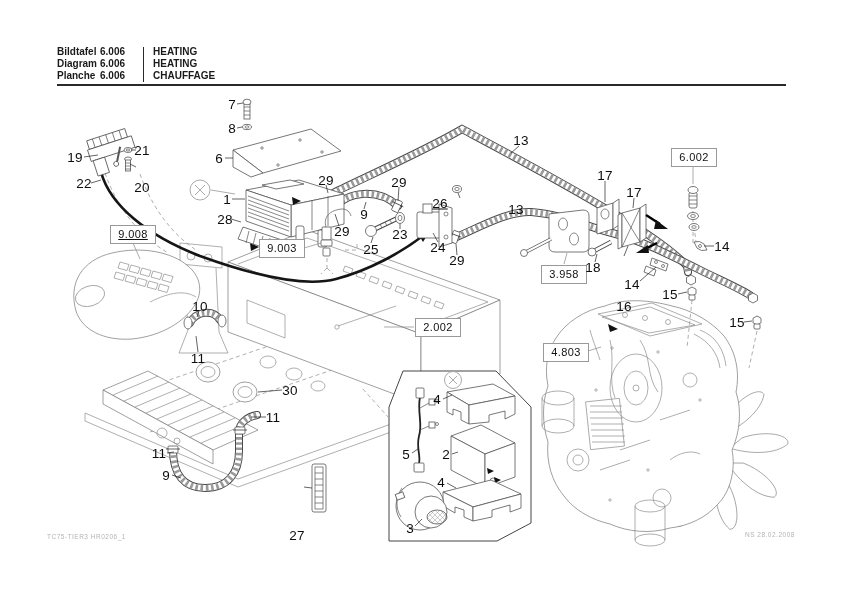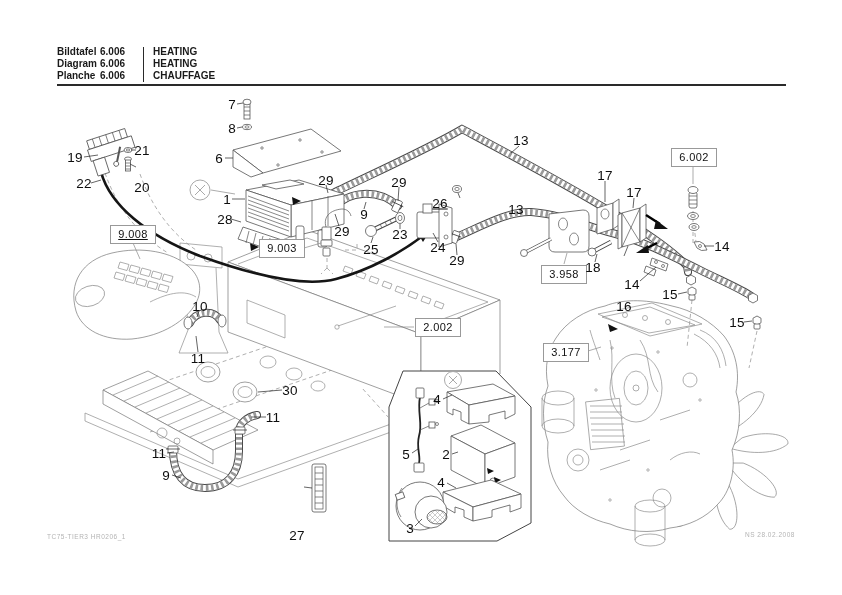--- a/index.html
+++ b/index.html
@@ -502,21 +502,21 @@
   <div class="hdr" style="left:153px;top:58px;position:absolute;">HEATING</div>
   <div class="hdr" style="left:153px;top:70px;position:absolute;">CHAUFFAGE</div>
   <div class="hdr-rule"></div>
 </div>
 
 <div class="refbox" style="left:110px;top:225px;text-decoration:underline;">9.008</div>
 <div class="refbox" style="left:259px;top:239px;">9.003</div>
 <div class="refbox" style="left:541px;top:265px;">3.958</div>
 <div class="refbox" style="left:415px;top:318px;">2.002</div>
 <div class="refbox" style="left:671px;top:148px;">6.002</div>
-<div class="refbox" style="left:543px;top:343px;">3.177</div>
+<div class="refbox" style="left:543px;top:343px;">4.803</div>
 
 <div class="co" style="left:75px;top:157px;">19</div>
 <div class="co" style="left:142px;top:150px;">21</div>
 <div class="co" style="left:142px;top:167px;margin-top:20px;">20</div>
 <div class="co" style="left:84px;top:183px;">22</div>
 <div class="co" style="left:232px;top:104px;">7</div>
 <div class="co" style="left:232px;top:128px;">8</div>
 <div class="co" style="left:219px;top:158px;">6</div>
 <div class="co" style="left:227px;top:199px;">1</div>
 <div class="co" style="left:225px;top:219px;">28</div>

